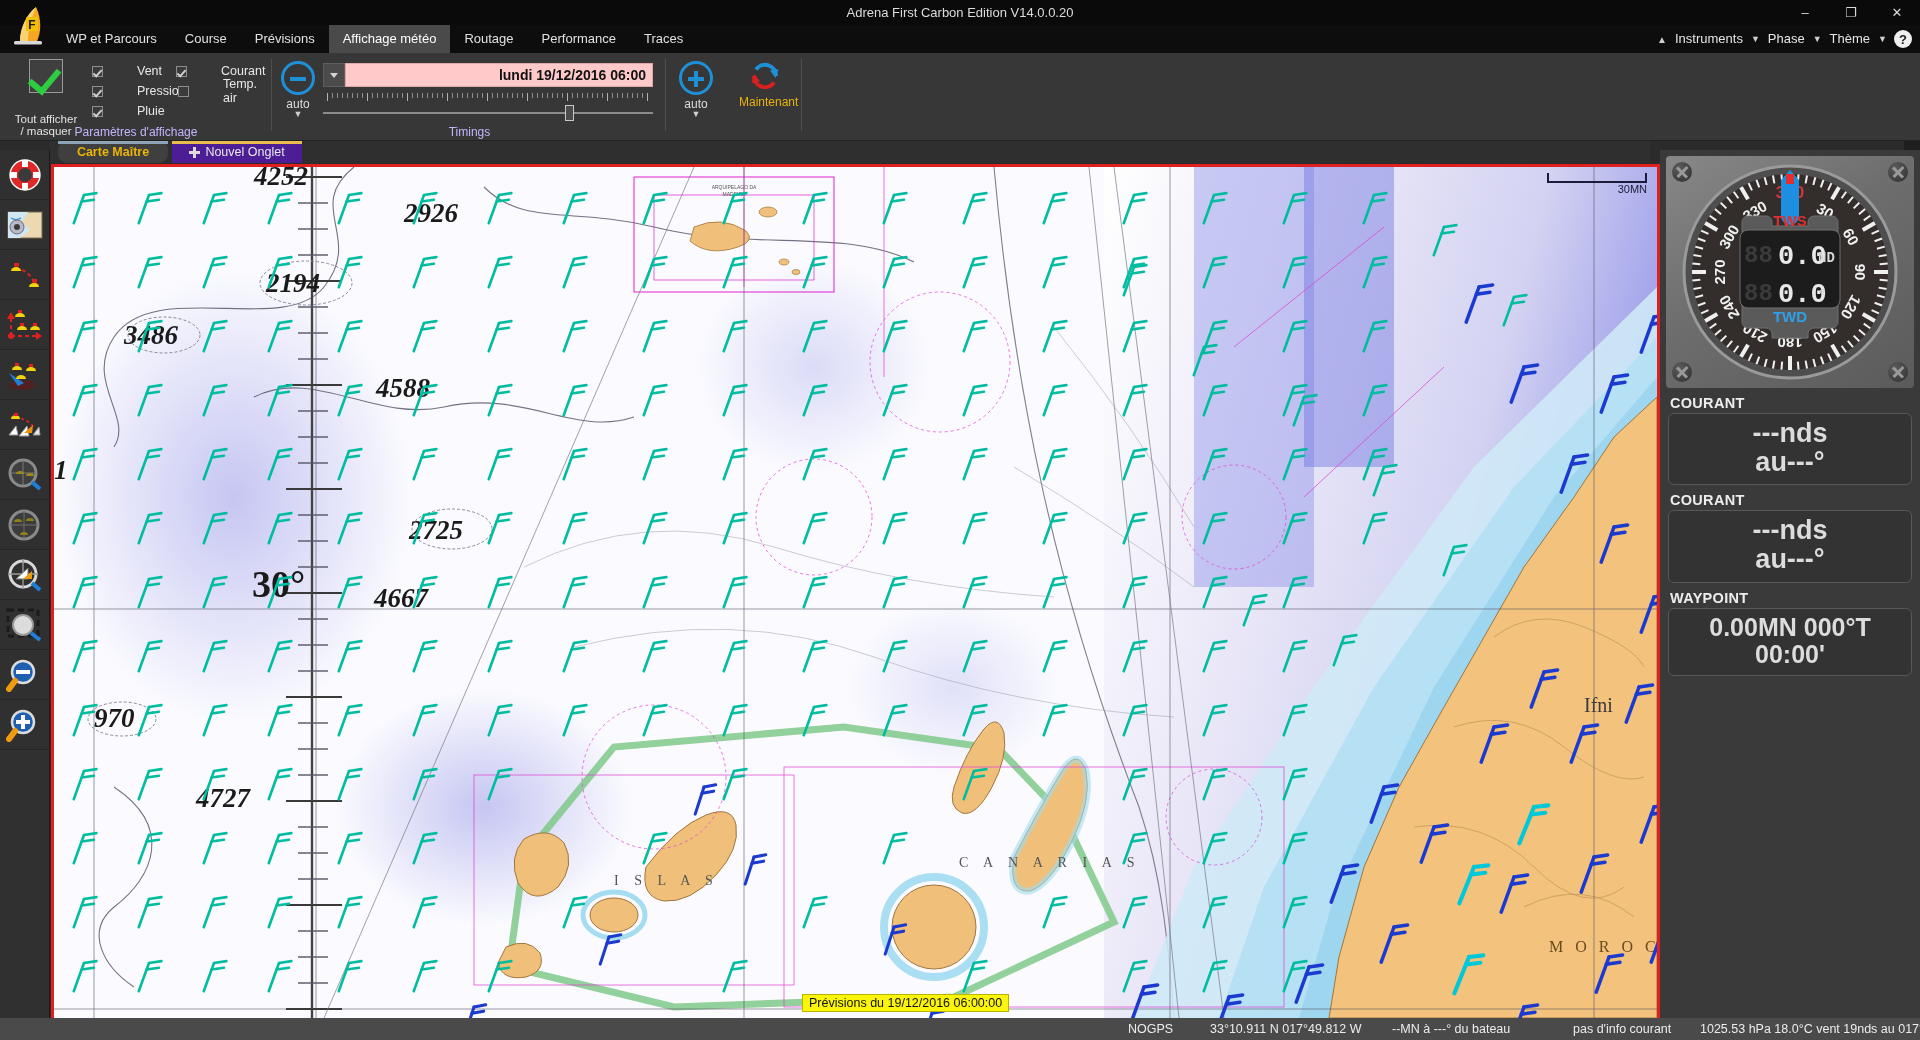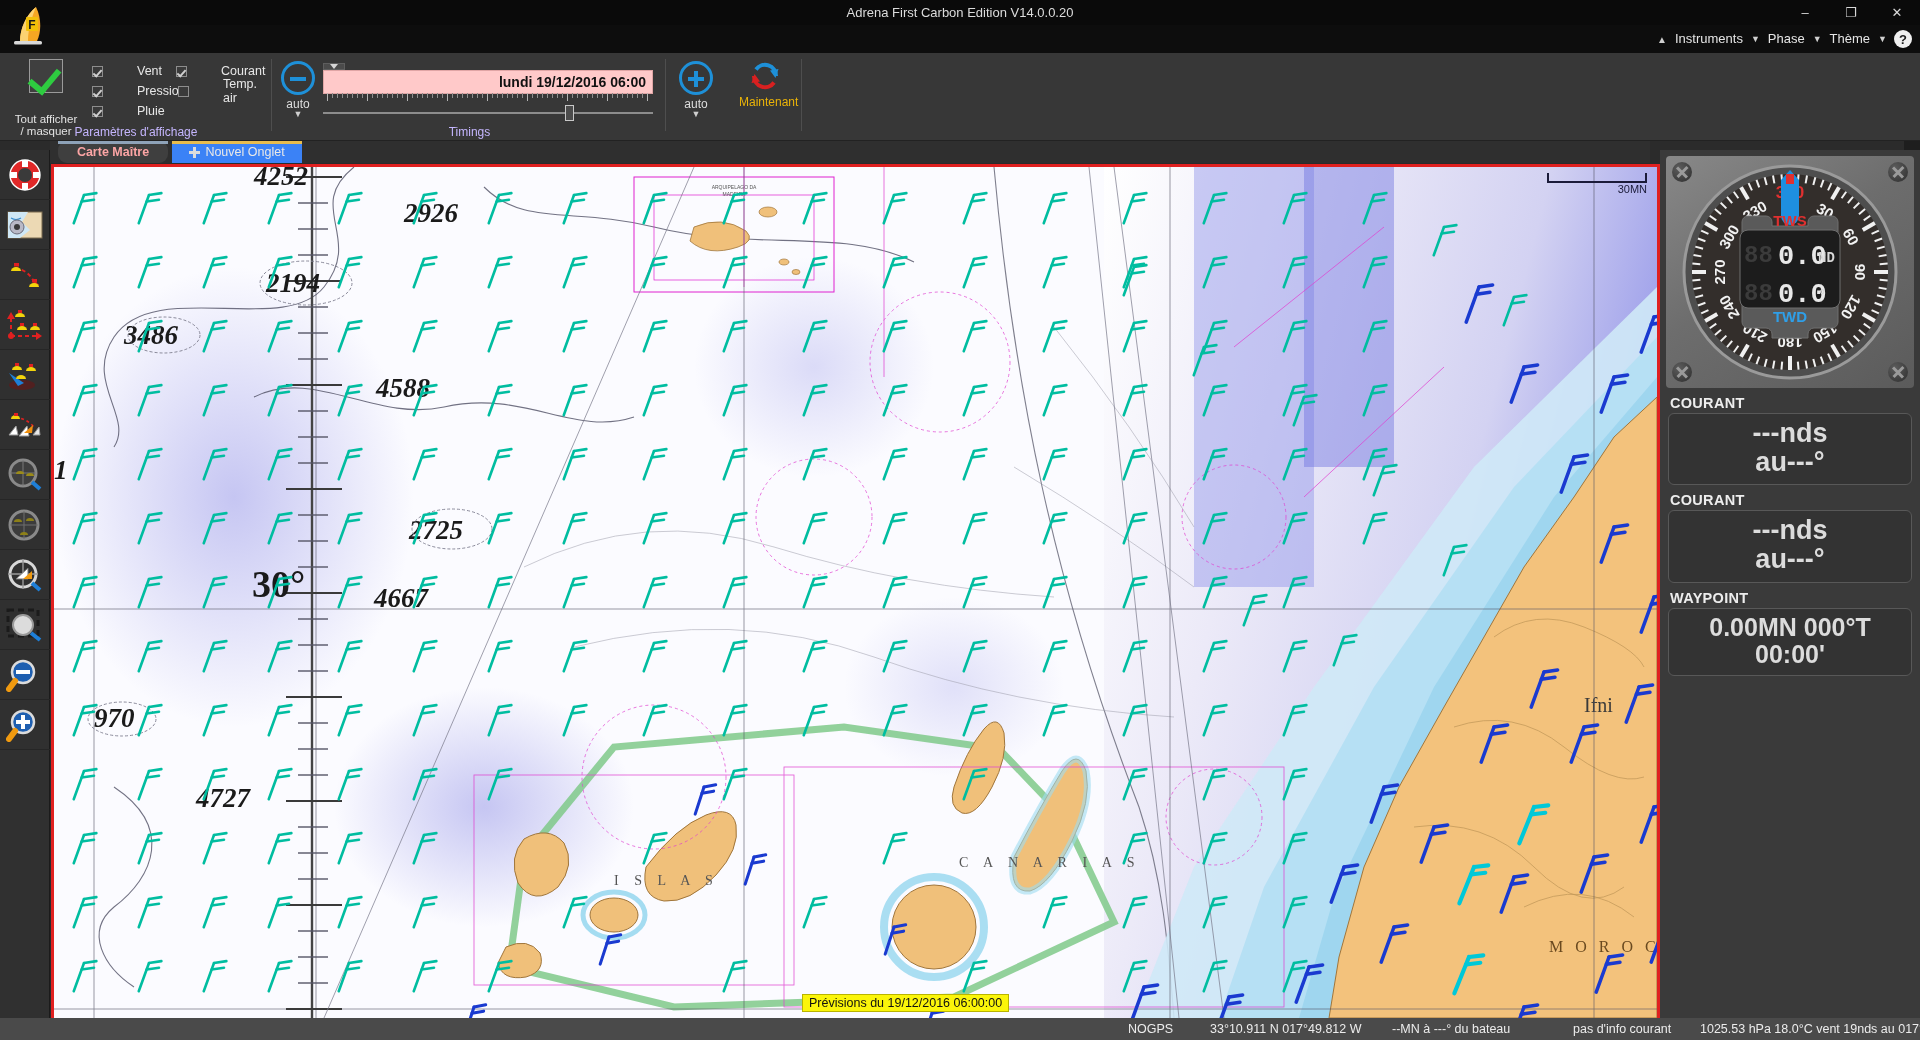--- a/index.html
+++ b/index.html
@@ -98,21 +98,21 @@
   .g2 { left:273px; width:393px; }
   .circbtn {
     width:34px;height:34px;border-radius:50%;border:3px solid #1e90d8;
     position:relative; background:transparent;
   }
   .circbtn .h { position:absolute; left:6px; top:13px; width:16px;height:4px;background:#1e90d8; }
   .circbtn .v { position:absolute; left:12px; top:7px; width:4px;height:16px;background:#1e90d8; }
   .autobox { position:absolute; text-align:center; width:46px; }
   .autobox .lbl { font-size:12px; color:#dedede; margin-top:2px; }
   .autobox .ar { font-size:9px; color:#cfcfcf; line-height:7px;}
-  .dtrow { position:absolute; left:50px; top:10px; width:330px; height:24px; display:flex;flex-direction:column; }
+  .dtrow { position:absolute; left:50px; top:10px; width:330px; height:24px; display:flex; }
   .dtdrop {
     width:22px; background:#4b4b4b; border:1px solid #5e5e5e;
     display:flex;align-items:center;justify-content:center;
   }
   .dtdrop .tri { width:0;height:0;border-left:4px solid transparent;border-right:4px solid transparent;border-top:5px solid #d6d6d6; }
   .dtfield {
     flex:1; background:#ffc9c9; border:1px solid #e0a5a5; color:#111;
     font-size:14px; font-weight:bold; text-align:right; line-height:22px; padding-right:6px;
   }
   .ticks { position:absolute; left:54px; top:40px; width:322px; height:8px; }
@@ -131,23 +131,23 @@
   
   .tabbar {
     position:absolute; left:50px; top:141px; width:1600px; height:22px;
     background:#2f2f2f;
   }
   .tab {
     position:absolute; top:0; height:22px; font-size:12.5px;
     display:flex; align-items:center; justify-content:center; white-space:nowrap;
   }
   .tab .bar { position:absolute; left:0; top:0; width:100%; height:3px; }
-  .tab1 { left:8px; width:110px; background:#3f3f3f; color:#fca5a5; font-weight:bold;border-radius:9px; }
+  .tab1 { left:8px; width:110px; background:#3f3f3f; color:#eab308; font-weight:bold;border-radius:9px; }
   .tab1 .bar { background:#8ea2b8; }
-  .tab2 { left:122px; width:130px; background:#3b82f6; color:#e8e8e8; }
+  .tab2 { left:122px; width:130px; background:#4c1d95; color:#e8e8e8; }
   .tab2 .bar { background:#e8bc4e; }
   .plusicon {
     display:inline-block; width:11px;height:11px; margin-right:5px; position:relative;
   }
   .plusicon::before{content:"";position:absolute;left:0;top:4px;width:11px;height:3px;background:#dcdcdc;}
   .plusicon::after{content:"";position:absolute;left:4px;top:0;width:3px;height:11px;background:#dcdcdc;}
   .tabchev { position:absolute; right:14px; top:148px; color:#d0d0d0; font-size:10px; }
 
   
   .lefttb {
@@ -225,20 +225,29 @@
 
   <div class="menubar">
     <div class="logo">
       <svg width="44" height="46" viewBox="0 0 44 46">
         <path d="M30 4 C 36 16, 35 30, 31 38 L 14 38 C 14 26, 20 12, 30 4 Z" fill="#f5a623"></path>
         <path d="M30 4 C 26 14, 22 26, 22 38 L 14 38 C 14 26, 20 12, 30 4 Z" fill="#fbd271"></path>
         <rect x="8" y="38" width="28" height="3.5" rx="1.5" fill="#d8d8d8"></rect>
         <rect x="20" y="14" width="12" height="14" rx="1" fill="#f2c009"></rect>
         <text x="26" y="26" font-family="Liberation Sans, sans-serif" font-size="12" font-weight="bold" fill="#1a1a1a" text-anchor="middle">F</text>
       </svg>
+    </div>
+    <div class="menuitems">
+      <div class="menuitem">WP et Parcours</div>
+      <div class="menuitem">Course</div>
+      <div class="menuitem">Prévisions</div>
+      <div class="menuitem active">Affichage météo</div>
+      <div class="menuitem">Routage</div>
+      <div class="menuitem">Performance</div>
+      <div class="menuitem">Traces</div>
     </div>
     <div class="menuright">
       <span class="caretup">▲</span>
       <span class="mr">Instruments</span>
       <span class="caretdn">▼</span>
       <span class="mr">Phase</span>
       <span class="caretdn">▼</span>
       <span class="mr">Thème</span>
       <span class="caretdn">▼</span>
       <span class="helpbtn">?</span>

